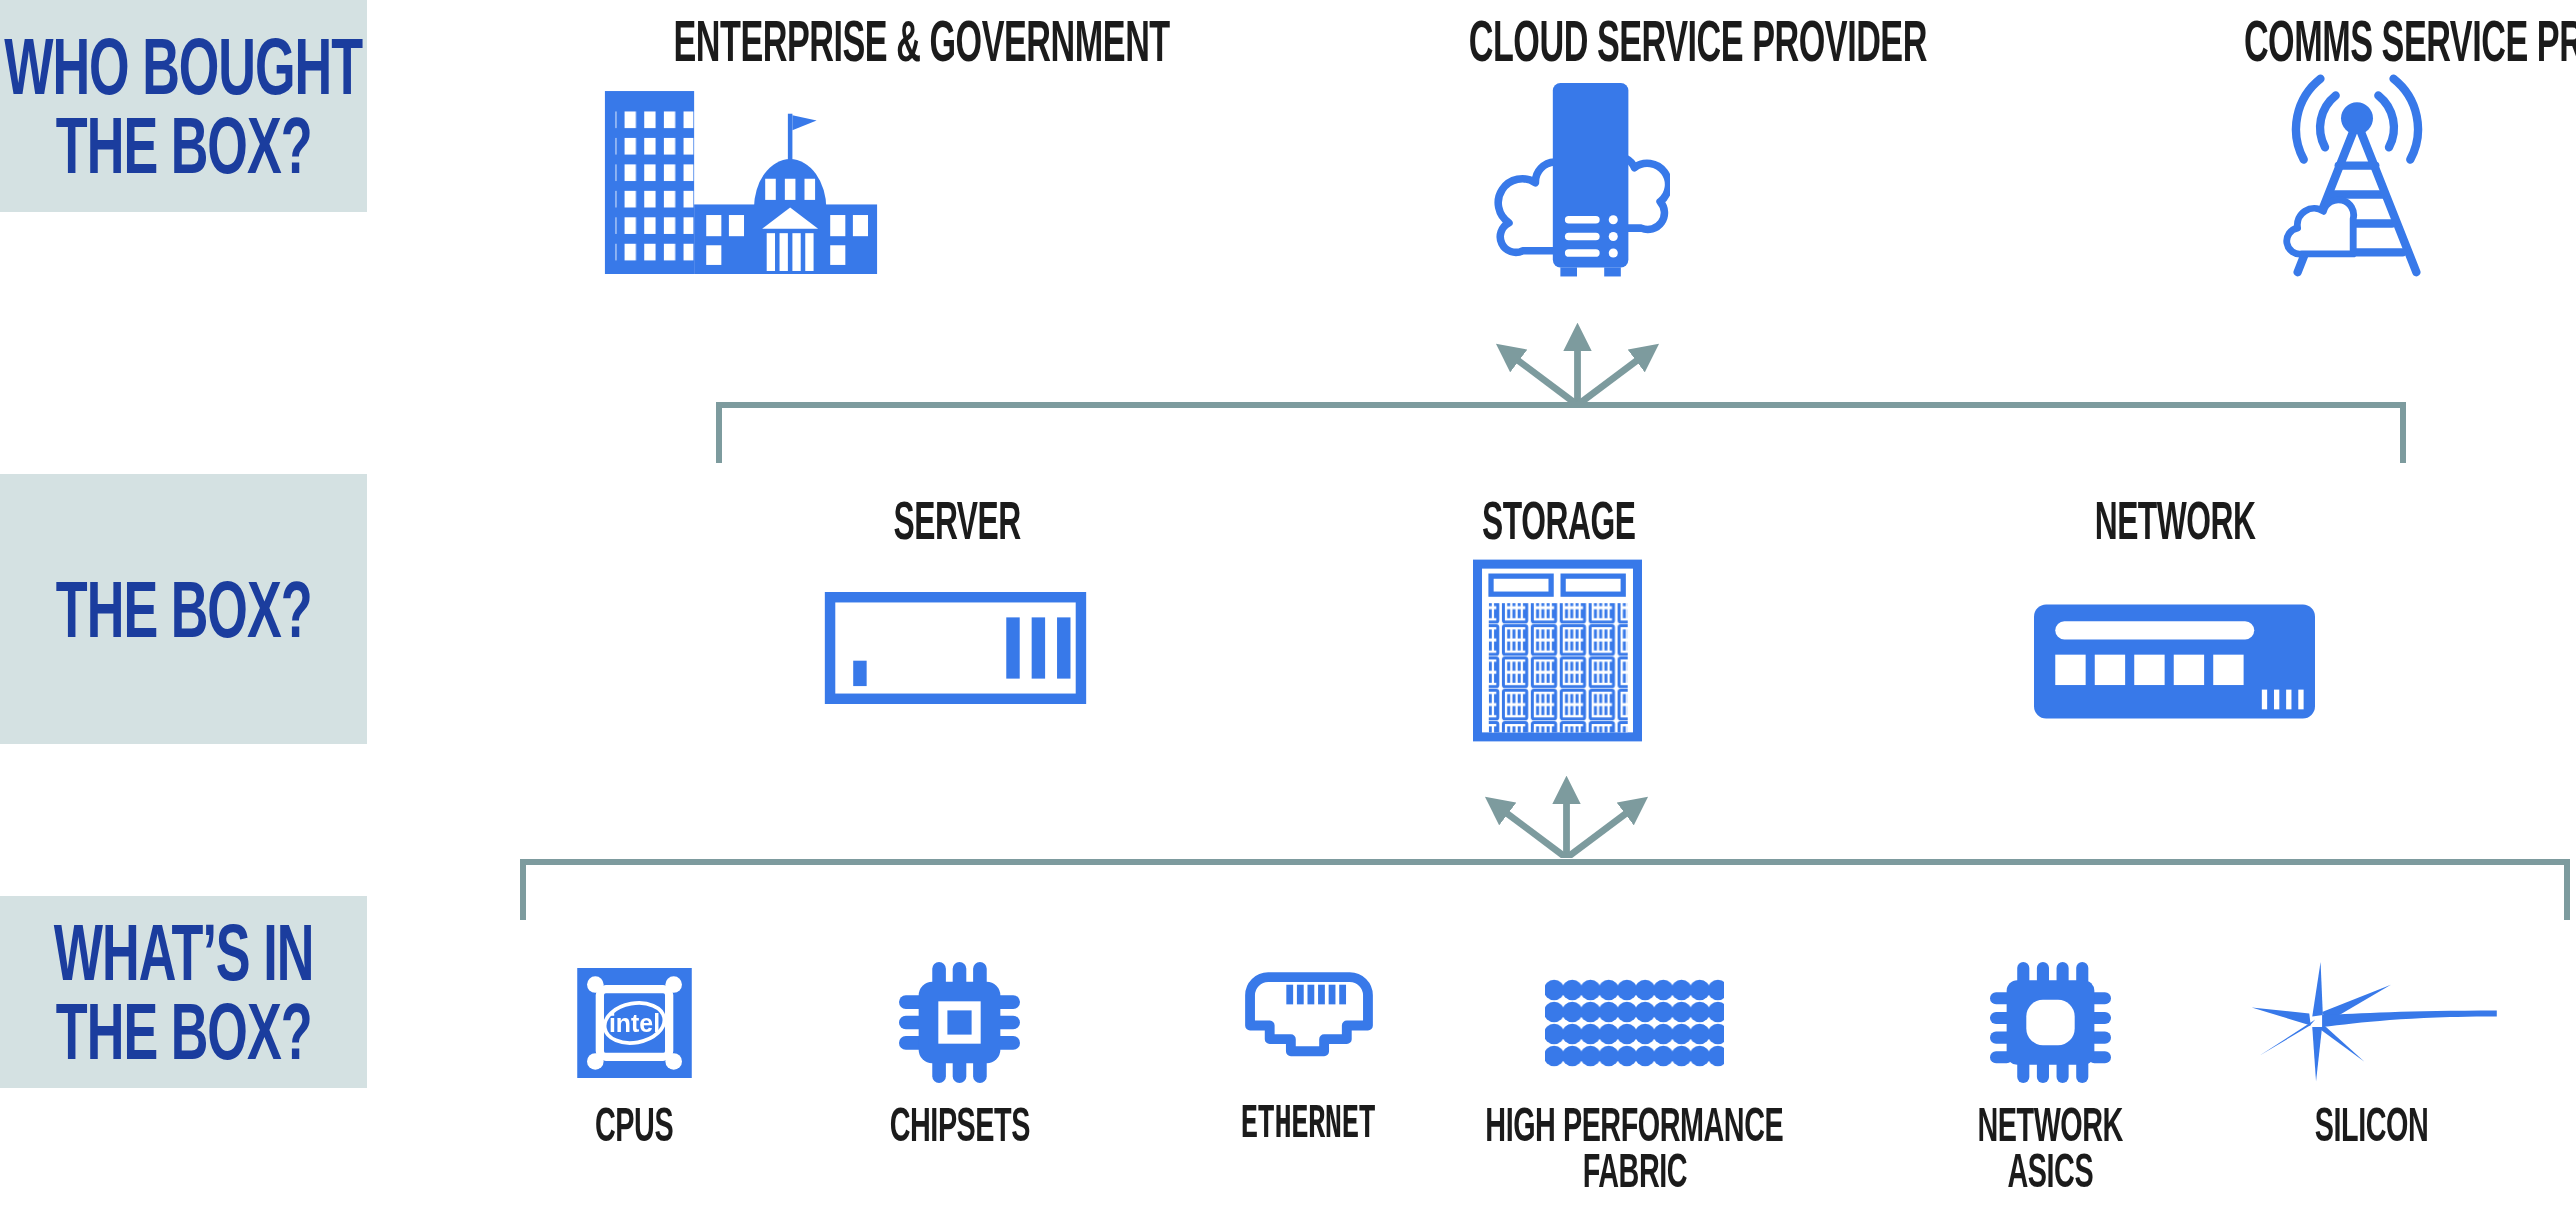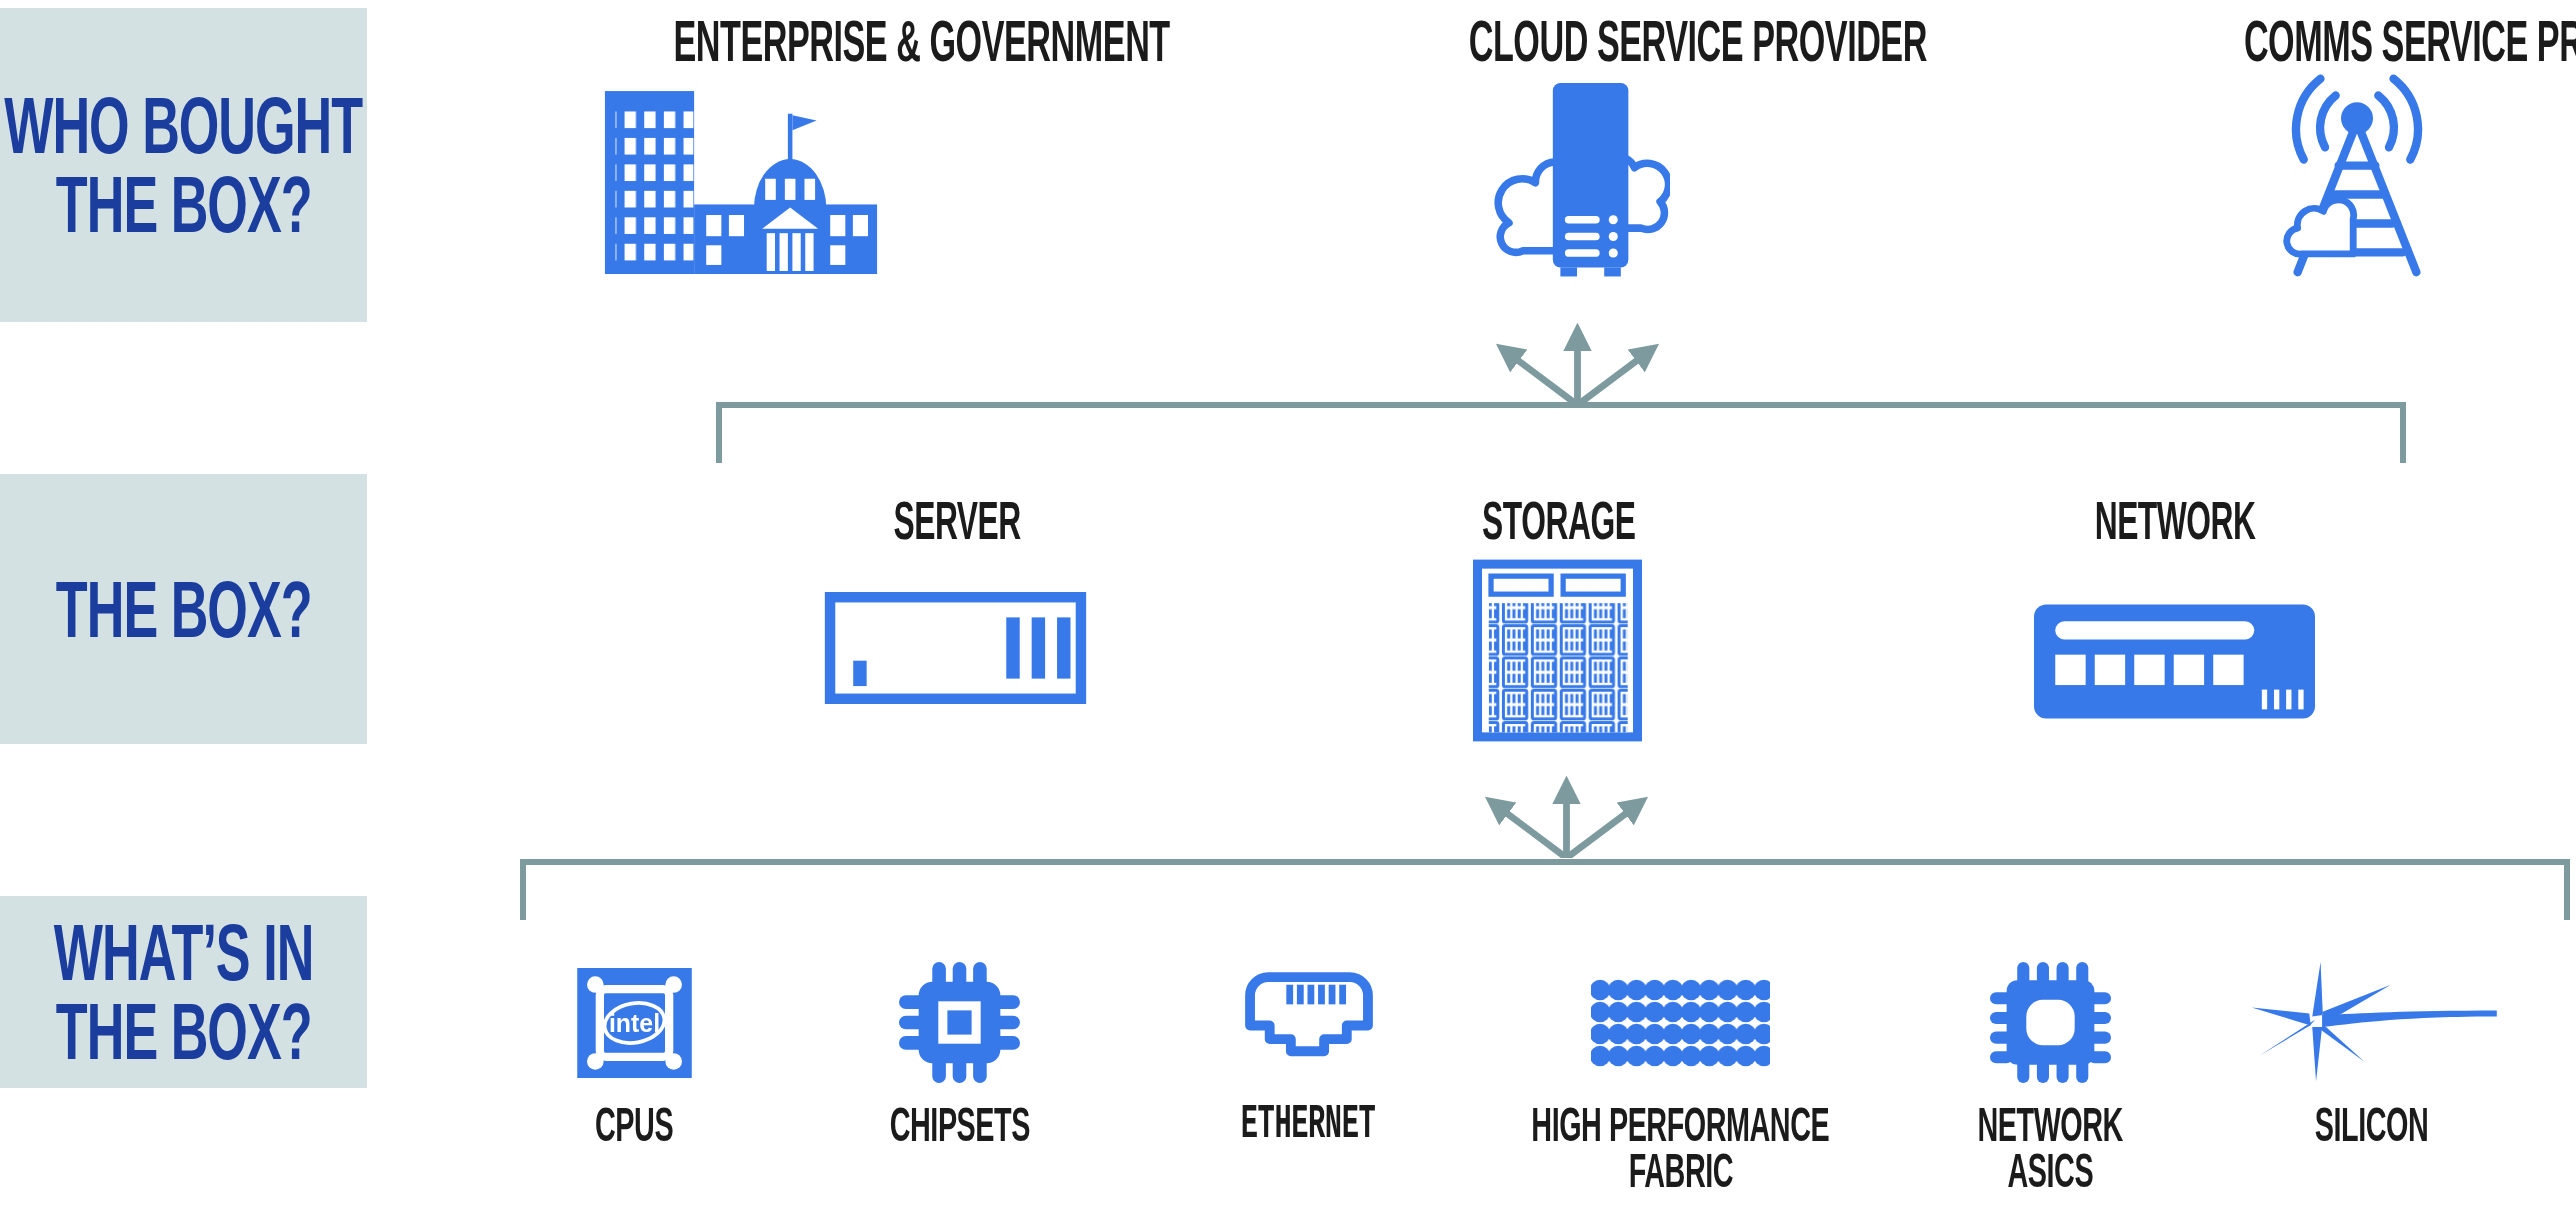--- a/index.html
+++ b/index.html
@@ -36,21 +36,21 @@
   .item{position:absolute;top:955px;display:flex;flex-direction:column;align-items:center;}
   .item .iconzone{height:135px;display:flex;align-items:center;justify-content:center;}
   .item .ilabel{margin-top:12px;text-align:center;line-height:0.95;}
   .item .ilabel .hblk{font-size:48px;}
 </style>
 </head>
 <body>
 
 <div id="canvas">
 
-  <div class="qblock" style="top:8px;height:314px;">
+  <div class="qblock" style="top:0;height:212px;">
     <div class="line"><span class="qtext">WHO BOUGHT</span></div>
     <div class="line"><span class="qtext">THE BOX?</span></div>
   </div>
   <div class="qblock" style="top:474px;height:270px;">
     <div class="line"><span class="qtext">THE BOX?</span></div>
   </div>
   <div class="qblock" style="top:896px;height:192px;">
     <div class="line"><span class="qtext">WHAT’S IN</span></div>
     <div class="line"><span class="qtext">THE BOX?</span></div>
   </div>
@@ -283,21 +283,21 @@
           <rect x="84" y="18" width="9" height="26"></rect>
             <rect x="98" y="18" width="9" height="26"></rect>
           <rect x="112" y="18" width="9" height="26"></rect>
             <rect x="126" y="18" width="9" height="26"></rect>
         </g>
       </svg>
     </div>
     <div class="ilabel"><span class="hblk">ETHERNET</span></div>
   </div>
 
-  <div class="item" style="left:1518px;width:325px;">
+  <div class="item" style="left:1472px;width:325px;">
     <div class="iconzone">
       <svg width="179" height="88" viewBox="0 0 236 116">
         <defs>
           <pattern id="dotp" width="24" height="29" patternUnits="userSpaceOnUse">
             <circle cx="12" cy="14.5" r="13.5" fill="#3879e9"></circle>
           </pattern>
         </defs>
         <rect x="0" y="0" width="236" height="116" fill="url(#dotp)"></rect>
       </svg>
     </div>

